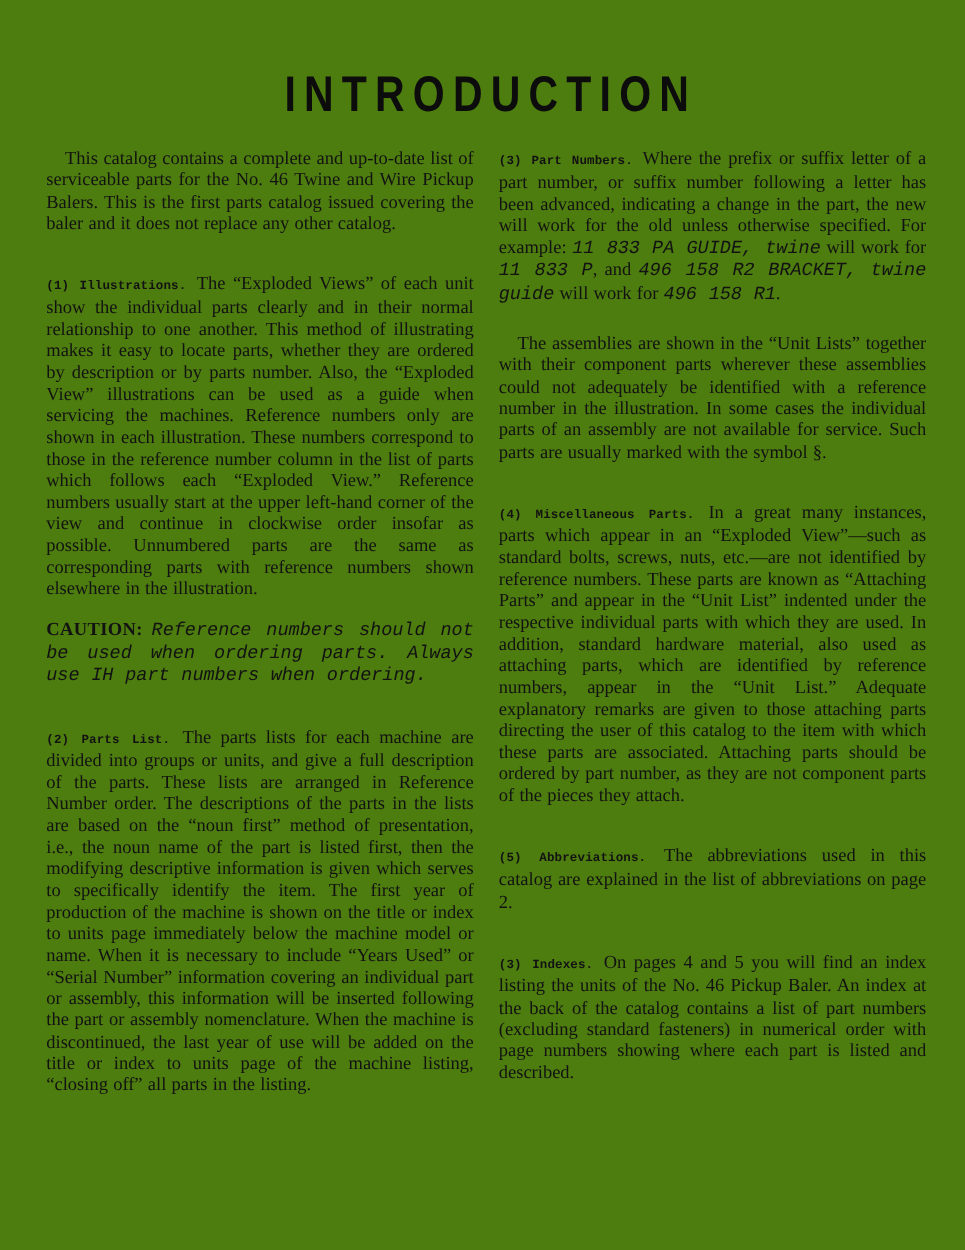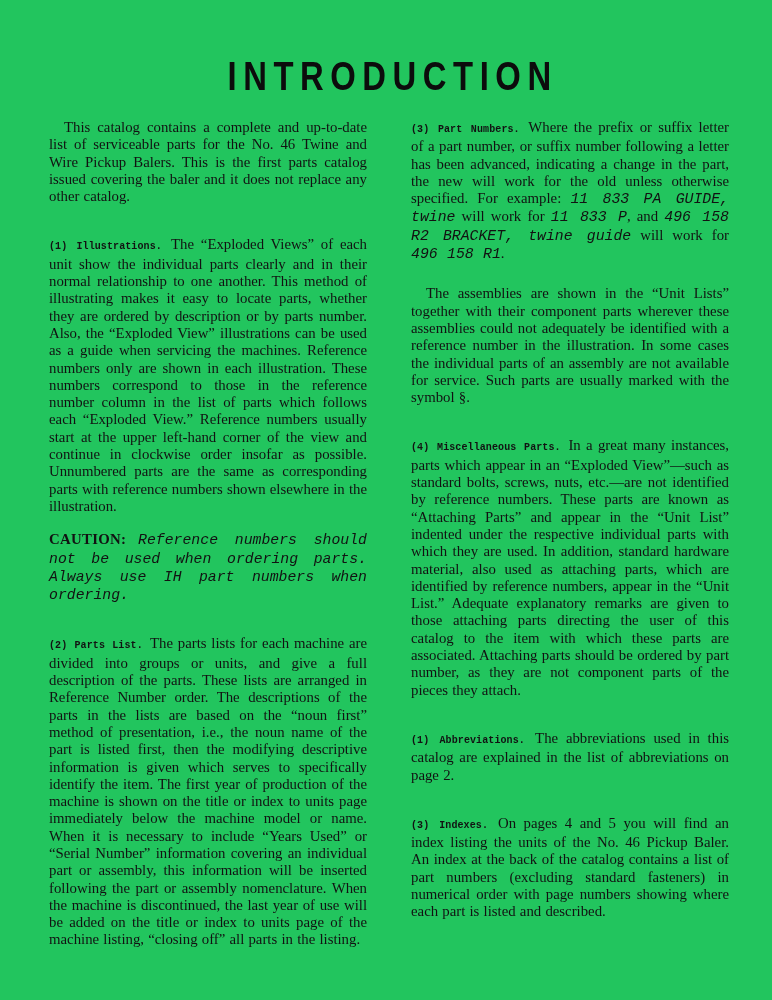--- a/index.html
+++ b/index.html
@@ -4,21 +4,21 @@
 <style>
   html, body {
     margin: 0;
     padding: 0;
     background: #ffffff;
   }
   .page {
     position: relative;
     width: 772px;
     height: 1000px;
-    background: #22c55e;
+    background: #4d7c0f;
     color: #121212;
     font-family: "Liberation Serif", serif;
     overflow: hidden;
     box-sizing: border-box;
     padding: 56px 27px 0 33px;
   }
   .title-wrap {
     text-align: center;
     height: 42px;
   }
@@ -38,21 +38,21 @@
   .columns {
     display: flex;
     gap: 12px;
     margin-top: 21px;
   }
   .col {
     flex: 1 1 0;
     min-width: 0;
   }
   .para {
-    margin: 16px;
+    margin: 4px;
     font-size: 14.8px;
     line-height: 17.3px;
     text-align: justify;
     word-spacing: 0.5px;
   }
   .para + .para { margin-top: 22px; }
   .para.labeled + * { }
   .col .para.labeled { margin-top: 31px; }
   .col .para:first-child { margin-top: 0; }
   .col .para.caution { margin-top: 15px; }
@@ -78,17 +78,17 @@
     <div class="col">
         <p class="para indent"><span class="run-normal">This catalog contains a complete and up-to-date list of serviceable parts for the No. 46 Twine and Wire Pickup Balers. This is the first parts catalog issued covering the baler and it does not replace any other catalog.</span></p>
         <p class="para labeled"><span class="run-label">(1)  Illustrations.  </span><span class="run-normal">The “Exploded Views” of each unit show the individual parts clearly and in their normal relationship to one another. This method of illustrating makes it easy to locate parts, whether they are ordered by description or by parts number. Also, the “Exploded View” illustrations can be used as a guide when servicing the machines. Reference numbers only are shown in each illustration. These numbers correspond to those in the reference number column in the list of parts which follows each “Exploded View.” Reference numbers usually start at the upper left-hand corner of the view and continue in clockwise order insofar as possible. Unnumbered parts are the same as corresponding parts with reference numbers shown elsewhere in the illustration.</span></p>
         <p class="para caution"><span class="run-cautionhead">CAUTION: </span><span class="run-italic">Reference numbers should not be used when ordering parts. Always use IH part numbers when ordering.</span></p>
         <p class="para labeled"><span class="run-label">(2)  Parts List.  </span><span class="run-normal">The parts lists for each machine are divided into groups or units, and give a full description of the parts. These lists are arranged in Reference Number order. The descriptions of the parts in the lists are based on the “noun first” method of presentation, i.e., the noun name of the part is listed first, then the modifying descriptive information is given which serves to specifically identify the item. The first year of production of the machine is shown on the title or index to units page immediately below the machine model or name. When it is necessary to include “Years Used” or “Serial Number” information covering an individual part or assembly, this information will be inserted following the part or assembly nomenclature. When the machine is discontinued, the last year of use will be added on the title or index to units page of the machine listing, “closing off” all parts in the listing.</span></p>
       </div>
     <div class="col">
         <p class="para labeled"><span class="run-label">(3)  Part Numbers.  </span><span class="run-normal">Where the prefix or suffix letter of a part number, or suffix number following a letter has been advanced, indicating a change in the part, the new will work for the old unless otherwise specified. For example: </span><span class="run-italic">11 833 PA GUIDE, twine</span><span class="run-normal"> will work for </span><span class="run-italic">11 833 P</span><span class="run-normal">, and </span><span class="run-italic">496 158 R2 BRACKET, twine guide</span><span class="run-normal"> will work for </span><span class="run-italic">496 158 R1</span><span class="run-normal">.</span></p>
         <p class="para indent"><span class="run-normal">The assemblies are shown in the “Unit Lists” together with their component parts wherever these assemblies could not adequately be identified with a reference number in the illustration. In some cases the individual parts of an assembly are not available for service. Such parts are usually marked with the symbol §.</span></p>
         <p class="para labeled"><span class="run-label">(4)  Miscellaneous Parts.  </span><span class="run-normal">In a great many instances, parts which appear in an “Exploded View”—such as standard bolts, screws, nuts, etc.—are not identified by reference numbers. These parts are known as “Attaching Parts” and appear in the “Unit List” indented under the respective individual parts with which they are used. In addition, standard hardware material, also used as attaching parts, which are identified by reference numbers, appear in the “Unit List.” Adequate explanatory remarks are given to those attaching parts directing the user of this catalog to the item with which these parts are associated. Attaching parts should be ordered by part number, as they are not component parts of the pieces they attach.</span></p>
-        <p class="para labeled"><span class="run-label">(1)  Abbreviations.  </span><span class="run-normal">The abbreviations used in this catalog are explained in the list of abbreviations on page 2.</span></p>
+        <p class="para labeled"><span class="run-label">(5)  Abbreviations.  </span><span class="run-normal">The abbreviations used in this catalog are explained in the list of abbreviations on page 2.</span></p>
         <p class="para labeled"><span class="run-label">(3)  Indexes.  </span><span class="run-normal">On pages 4 and 5 you will find an index listing the units of the No. 46 Pickup Baler. An index at the back of the catalog contains a list of part numbers (excluding standard fasteners) in numerical order with page numbers showing where each part is listed and described.</span></p>
       </div>
   </div>
 </div>
 
 </body></html>

